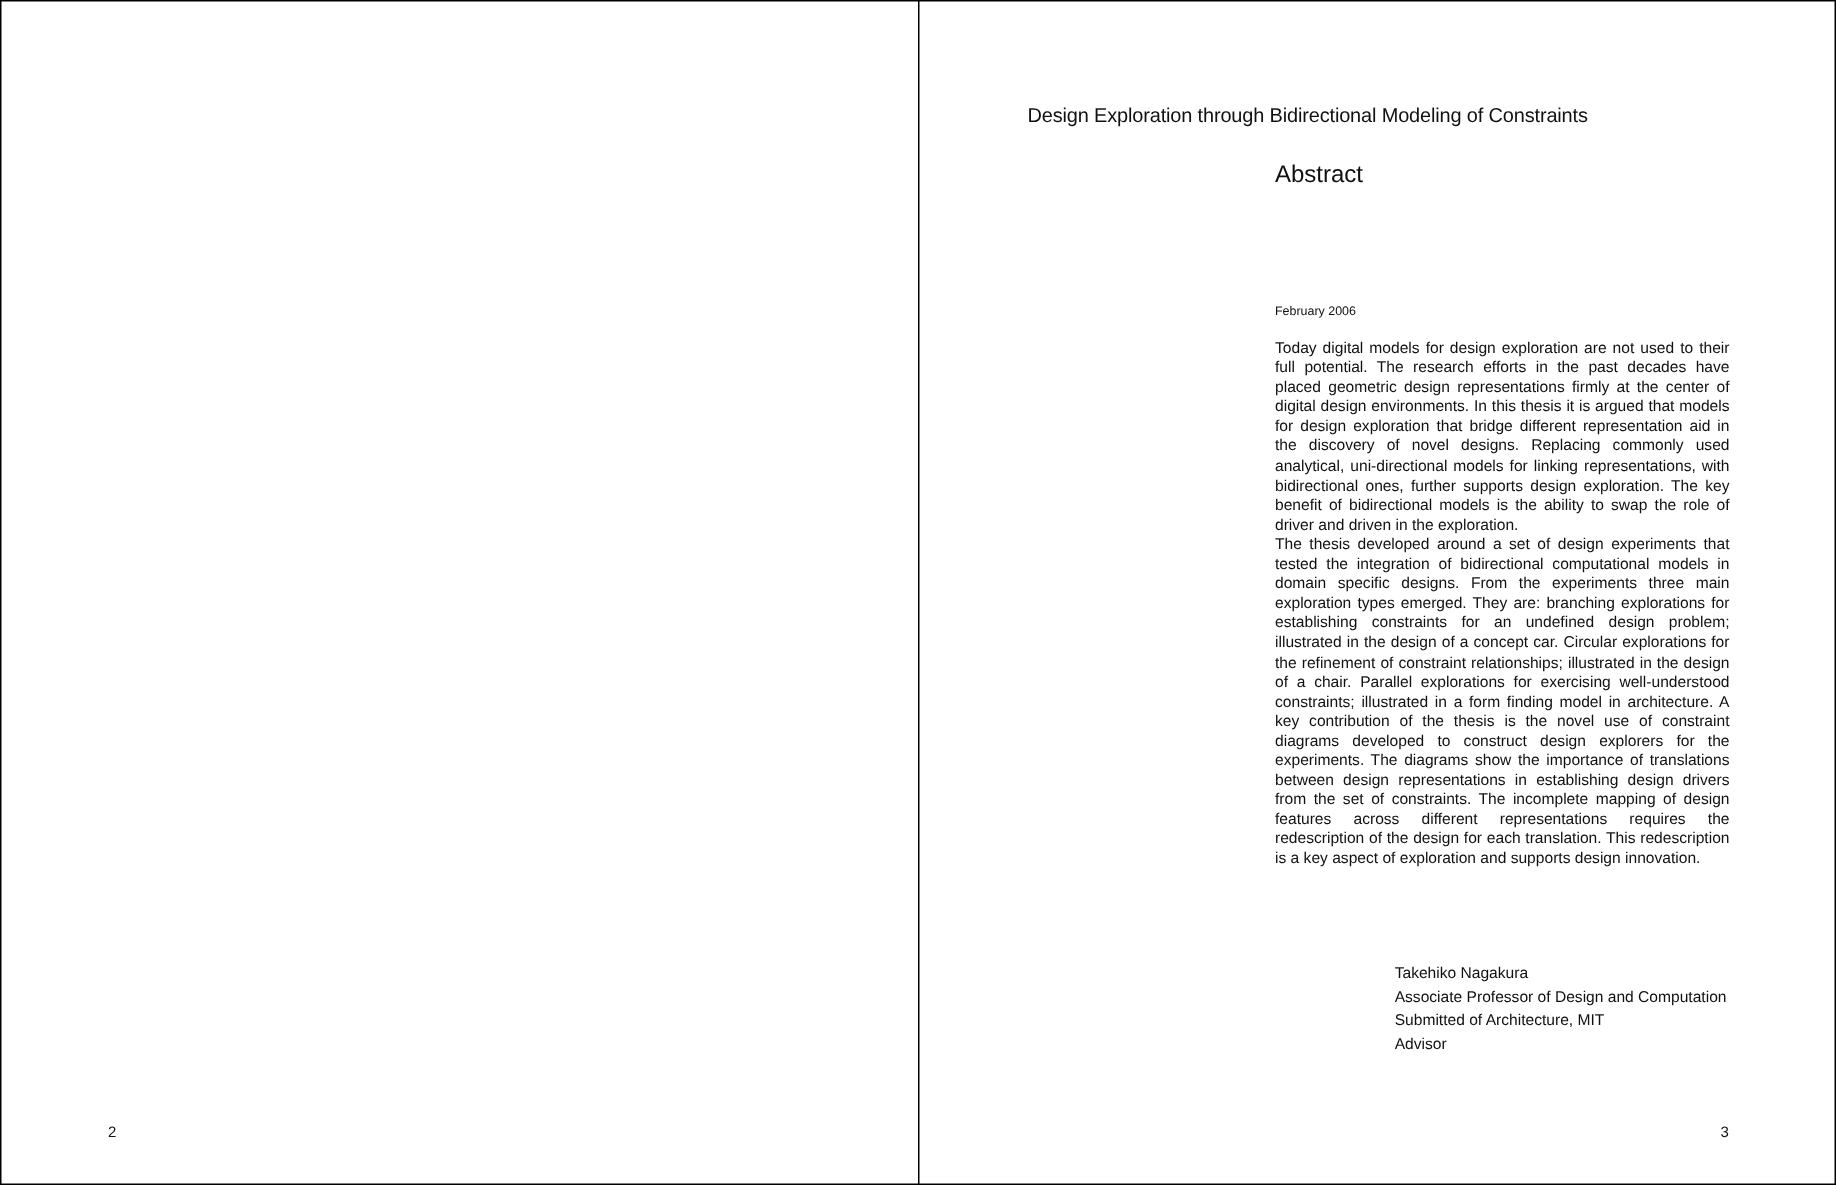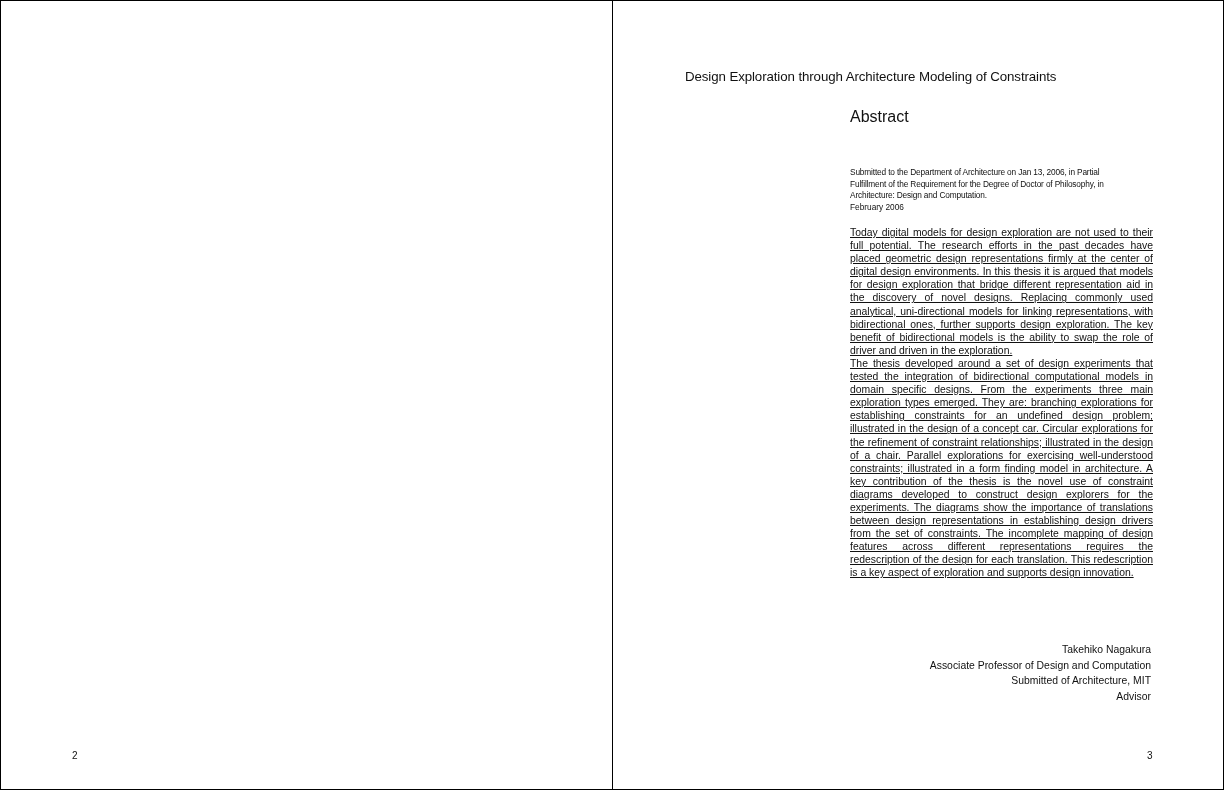--- a/index.html
+++ b/index.html
@@ -11,41 +11,36 @@
   #page-right { left:612px; width:612px; }
   .pnum { position:absolute; top:749px; font-size:10px; }
   #pnum-left { left:71px; }
   #pnum-right { left:534px; }
   .title { position:absolute; left:72px; top:68px; font-size:13.3px; white-space:nowrap; letter-spacing:-0.1px; }
   .col { position:absolute; left:237px; width:303px; }
   .abstract-label { top:107px; font-size:16px; }
   .by { top:126px; font-size:11px; line-height:14px; }
   .submitted { top:166px; font-size:8.3px; line-height:11.6px; letter-spacing:-0.15px; }
   .date { top:201px; font-size:8.3px; }
-  .body-text { top:225px; font-size:10.4px; line-height:13.1px; text-align:justify;text-decoration:underline; }
+  .body-text { top:225px; font-size:10.4px; line-height:13.1px; text-align:justify; }
   .body-text p { margin:0; }
-  .advisor { position:absolute; right:72px; top:641px; text-align:right; font-size:10.4px; }
+  .advisor { position:absolute; right:72px; top:641px; font-size:10.4px; }
   .advisor div { line-height:15.6px; }
 </style>
 </head>
 <body>
 
 <div class="page" id="page-left">
   <div class="pnum" id="pnum-left">2</div>
 </div>
 
 <div class="page" id="page-right">
-  <div class="title">Design Exploration through Architecture Modeling of Constraints</div>
+  <div class="title">Design Exploration through Bidirectional Modeling of Constraints</div>
   <div class="col abstract-label">Abstract</div>
   <div class="col by">
-  </div>
-  <div class="col submitted">
-    <div>Submitted to the Department of Architecture on Jan 13, 2006, in Partial</div>
-    <div>Fulfillment of the Requirement for the Degree of  Doctor of Philosophy, in</div>
-    <div>Architecture: Design and Computation.</div>
   </div>
   <div class="col date">February 2006</div>
   <div class="col body-text">
     <p>Today digital models for design exploration are not used to their full potential. The research efforts in the past decades have placed geometric design representations firmly at the center of digital design environments. In this thesis it is argued that models for design exploration that bridge different representation aid in the discovery of novel designs. Replacing commonly used analytical, uni-directional models for linking representations, with bidirectional ones, further supports design exploration. The key benefit of bidirectional models is the ability to swap the role of driver and driven in the exploration.</p>
     <p>The thesis developed around a set of design experiments that tested the integration of bidirectional computational models in domain specific designs. From the experiments three main exploration types emerged. They are: branching explorations for establishing constraints for an undefined design problem; illustrated in the design of a concept car. Circular explorations for the refinement of constraint relationships; illustrated in the design of a chair. Parallel explorations for exercising well-understood constraints; illustrated in a form finding model in architecture.  A key contribution of the thesis is the novel use of constraint diagrams developed to construct design explorers for the experiments. The diagrams show the importance of translations between design representations in establishing design drivers from the set of constraints.  The incomplete mapping of design features across different representations requires the redescription of the design for each translation. This redescription is a key aspect of exploration and supports design innovation.</p>
   </div>
   <div class="advisor">
     <div>Takehiko Nagakura</div>
     <div>Associate Professor of Design and Computation</div>
     <div>Submitted of Architecture, MIT</div>

